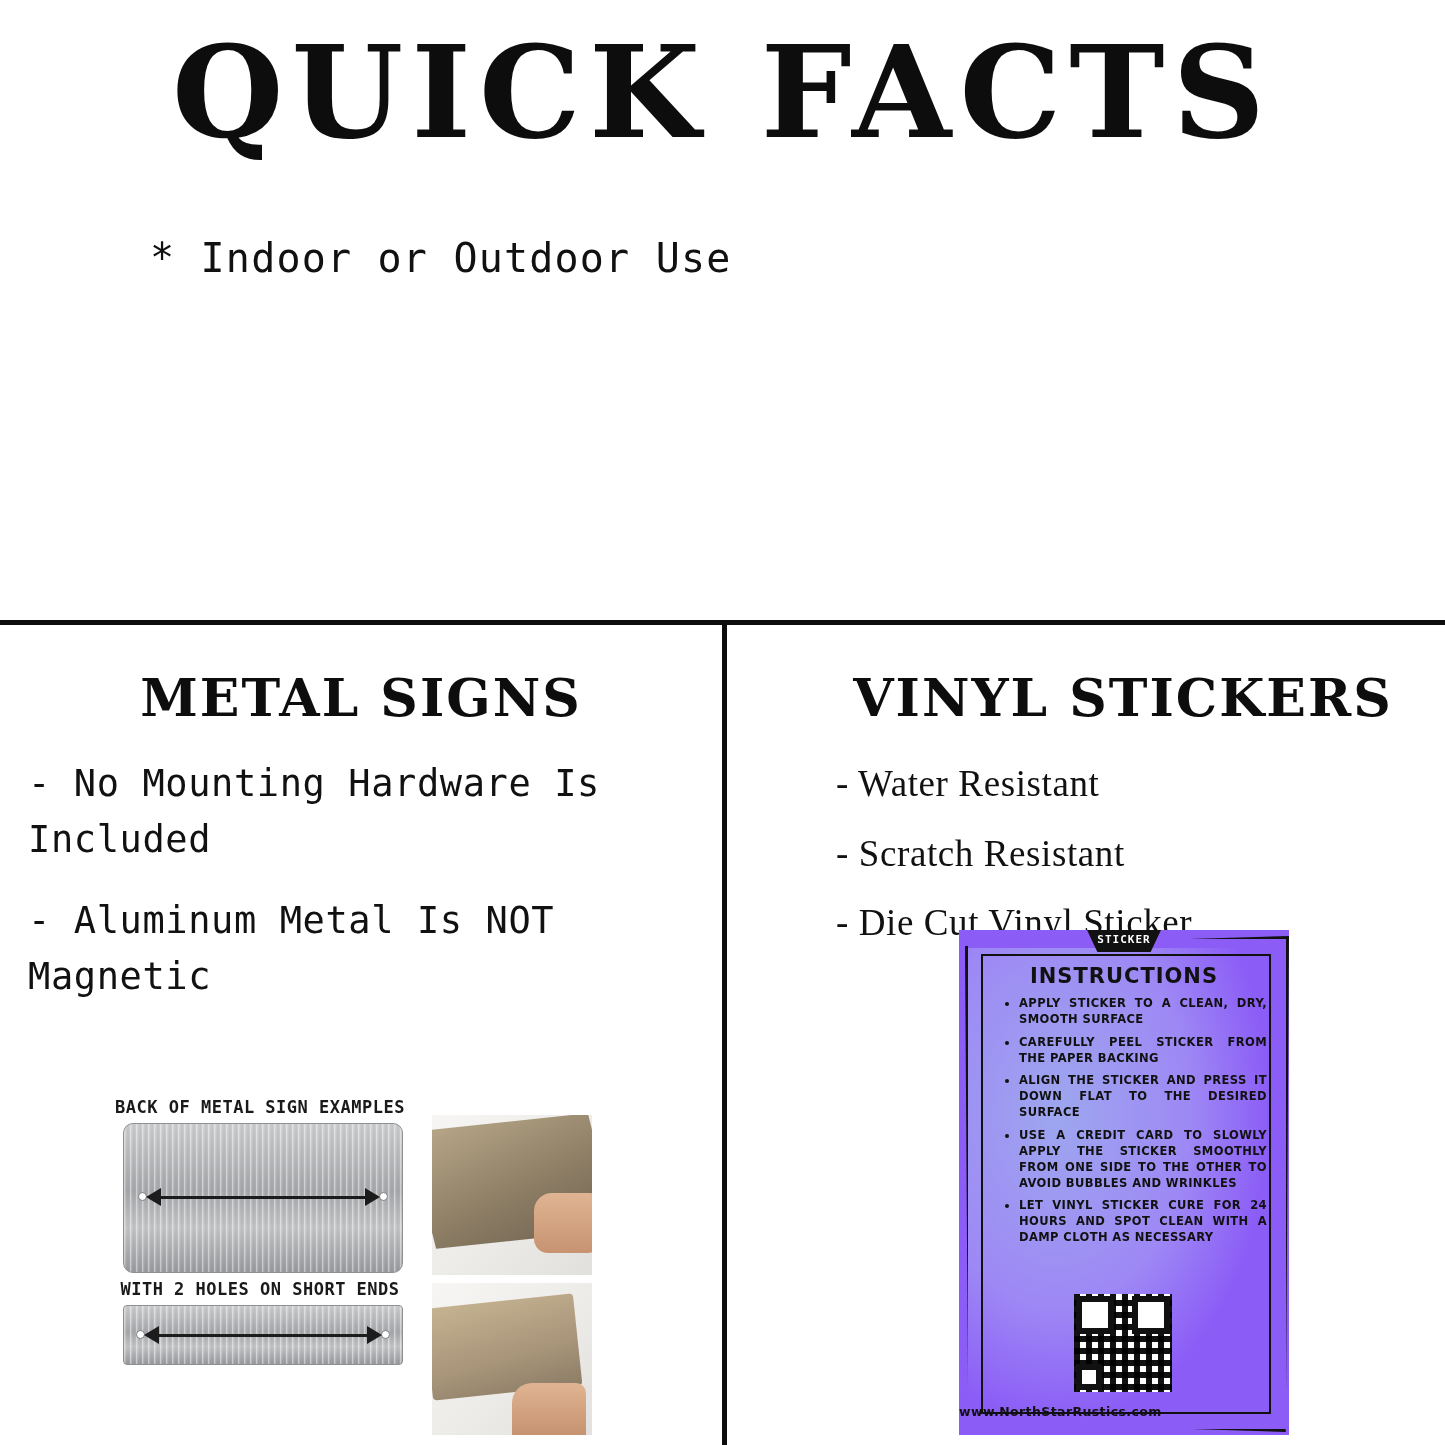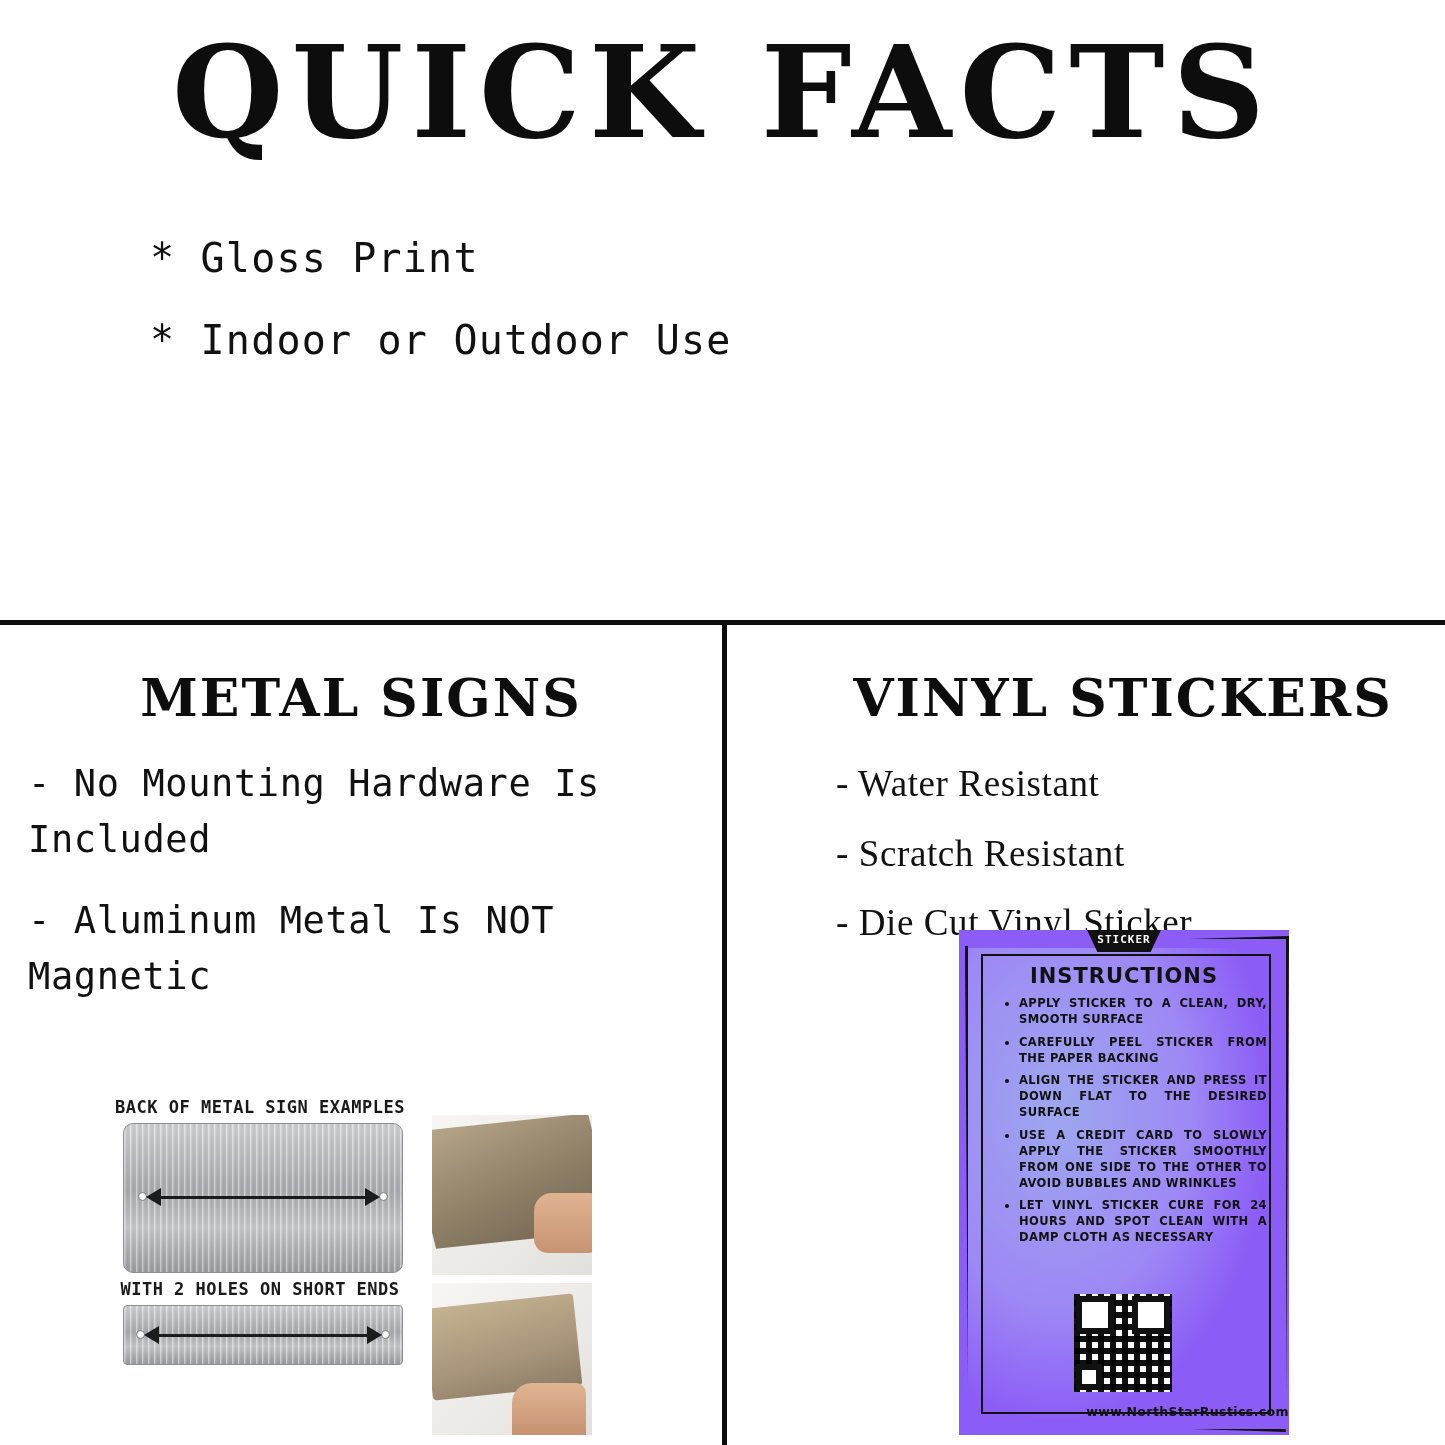--- a/index.html
+++ b/index.html
@@ -348,38 +348,37 @@
     height: 26px;
     background: #fff;
     border: 6px solid #111;
     box-sizing: border-box;
   }
   .sticker-url {
     position: absolute;
     left: 0;
     top: 474px;
     width: 330px;
-    text-align: right;
+    text-align: left;
     font-family: "DejaVu Sans", sans-serif;
     font-weight: bold;
     font-size: 12.5px;
     letter-spacing: 0.4px;
     color: #111;
   }
 </style>
 </head>
 <body>
 
 <div id="page">
 
   <div class="top-section">
     <div class="main-title">QUICK FACTS</div>
 
     <div class="intro-block">
-      <p class="bullet-line">* Gloss Print</p>
       <p class="bullet-line">* Indoor or Outdoor Use</p>
     </div>
   </div>
 
   <div class="divider-h"></div>
   <div class="divider-v"></div>
 
   <div class="col col-left">
     <div class="col-title">METAL SIGNS</div>
     <ul class="col-list">

